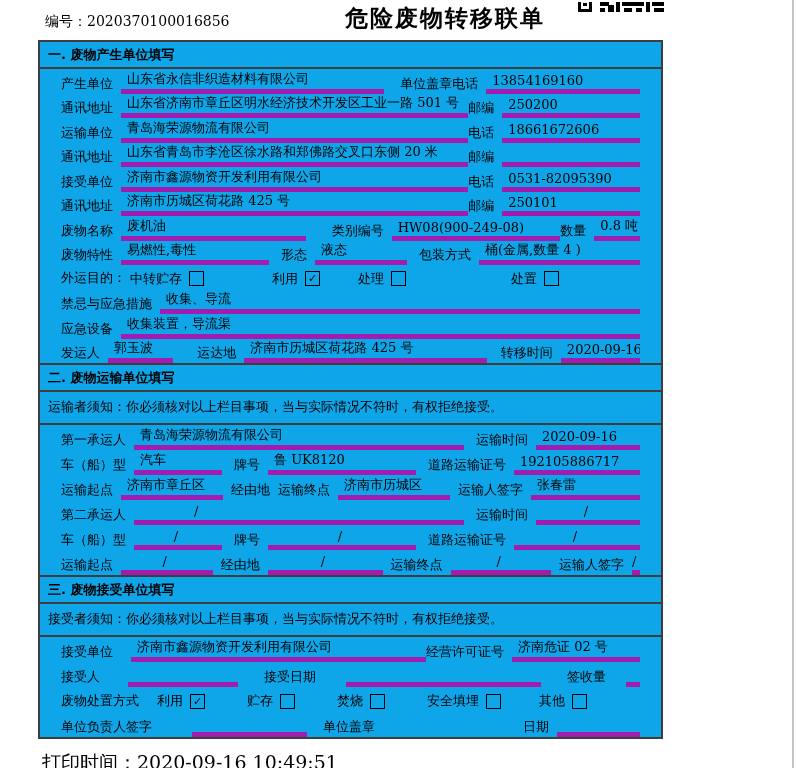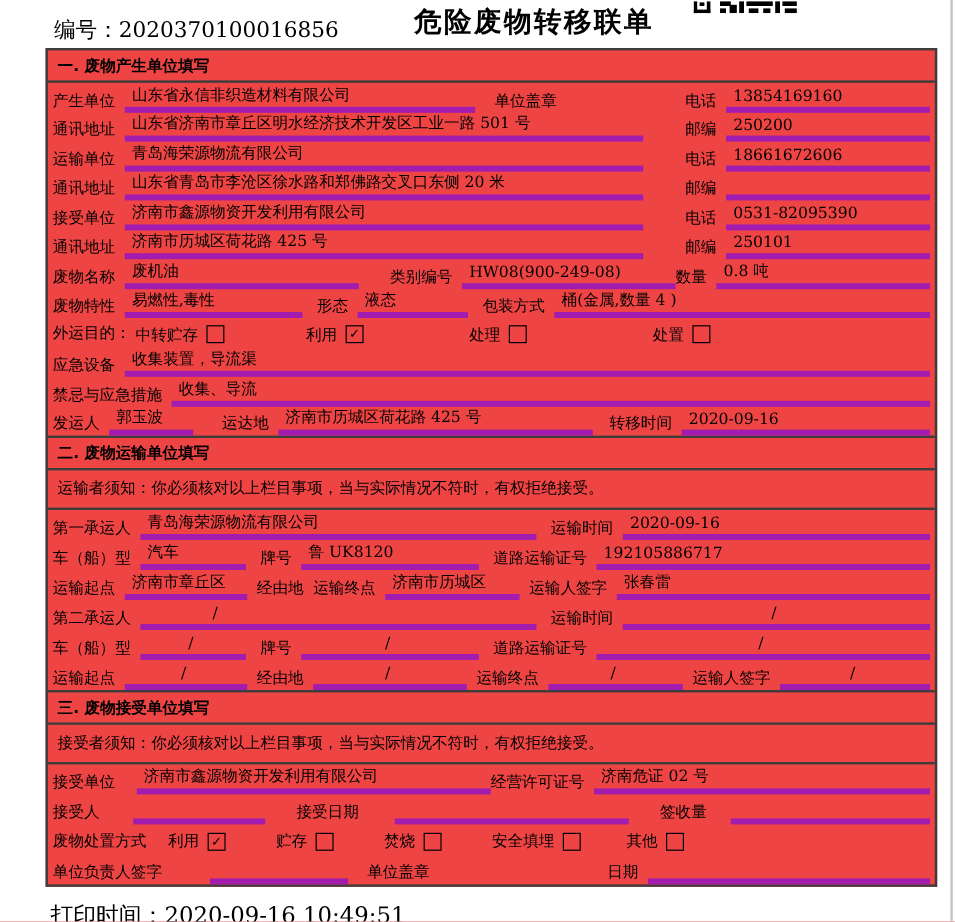--- a/index.html
+++ b/index.html
@@ -2,42 +2,42 @@
 <html><head>
 <meta charset="utf-8">
 <style>
   html,body {margin:0; padding:0;}
   body {
     width:796px; height:768px; position:relative; overflow:hidden;
     background:#ffffff; color:#000;
     font-family:"DejaVu Serif","Liberation Serif",serif;
     font-size:13px;
   }
-  .doc-no {position:absolute; left:45px; top:13px; font-size:18px; white-space:nowrap;}
+  .doc-no {position:absolute; left:45px; top:13px; font-size:14px; white-space:nowrap;}
   .doc-title {
     position:absolute; top:3px; left:95px; width:700px; text-align:center;
     font-family:"DejaVu Sans","Liberation Sans",sans-serif;
     font-size:23px; font-weight:bold; letter-spacing:2px;
   }
   .qr {position:absolute; left:578px; top:0; width:88px; height:10px;}
   .page-edge {position:absolute; right:2px; top:0; width:2px; height:768px; background:#c4c4c4;}
 
   .formbox {
-    position:absolute; left:38px; top:40px; width:743px; box-sizing:border-box;
-    border:2px solid #3d3d3d; background:#ef4444;
+    position:absolute; left:38px; top:40px; width:625px; box-sizing:border-box;
+    border:2px solid #3d3d3d; background:#0ea5e9;
   }
   .sec + .sec {border-top:2px solid #3d3d3d;}
   .sec-h {
     font-family:"DejaVu Sans","Liberation Sans",sans-serif;
     font-weight:bold; font-size:13px; padding:4px 8px 3px 8px;
     border-bottom:2px solid #3d3d3d;
   }
   .notice {padding:6px 8px 7px 8px; border-bottom:2px solid #3d3d3d;}
 
-  .row {display:flex; align-items:flex-end; height:24.5px; padding:0 4px; box-sizing:border-box;}
+  .row {display:flex; align-items:flex-end; height:24.5px; padding:0 21px; box-sizing:border-box;}
   .row.cbrow {align-items:center; padding-top:3px;}
   .s2 .row, .s3 .row {height:25px;}
   .lbl {white-space:nowrap; padding-bottom:1px;}
   .u {
     border-bottom:5px solid #a21caf; margin-left:8px; padding:0 4px 1px 6px;
     white-space:nowrap; box-sizing:border-box; min-height:17px; overflow:hidden;
   }
   .grow {flex:1 1 auto;}
   .ml-a {margin-left:auto;}
   .ctr {text-align:center; padding-left:0;}
@@ -144,39 +144,39 @@
     <div class="row cbrow">
       <span class="lbl">外运目的：</span>
       <span class="cbg" style="margin-left:4px">
         <span>中转贮存</span>
         <span class="cb"></span>
       </span>
       <span class="cbg" style="margin-left:68px">
         <span>利用</span>
         <span class="cb">✓</span>
       </span>
-      <span class="cbg" style="margin-left:88px">
+      <span class="cbg" style="margin-left:38px">
         <span>处理</span>
         <span class="cb"></span>
       </span>
       <span class="cbg" style="margin-left:105px">
         <span>处置</span>
         <span class="cb"></span>
       </span>
     </div>
 
 
     <div class="row">
+      <span class="lbl">禁忌与应急措施</span>
+      <span class="u grow">收集、导流</span>
+    </div>
+
+    <div class="row">
       <span class="lbl">应急设备</span>
       <span class="u grow">收集装置，导流渠</span>
-    </div>
-
-    <div class="row">
-      <span class="lbl">禁忌与应急措施</span>
-      <span class="u grow">收集、导流</span>
     </div>
 
     <div class="row">
       <span class="lbl">发运人</span>
       <span class="u" style="width:70px">郭玉波</span>
       <span class="lbl" style="margin-left:24px">运达地</span>
       <span class="u" style="width:262px">济南市历城区荷花路 425 号</span>
       <span class="lbl" style="margin-left:14px">转移时间</span>
       <span class="u grow">2020-09-16</span>
     </div>

